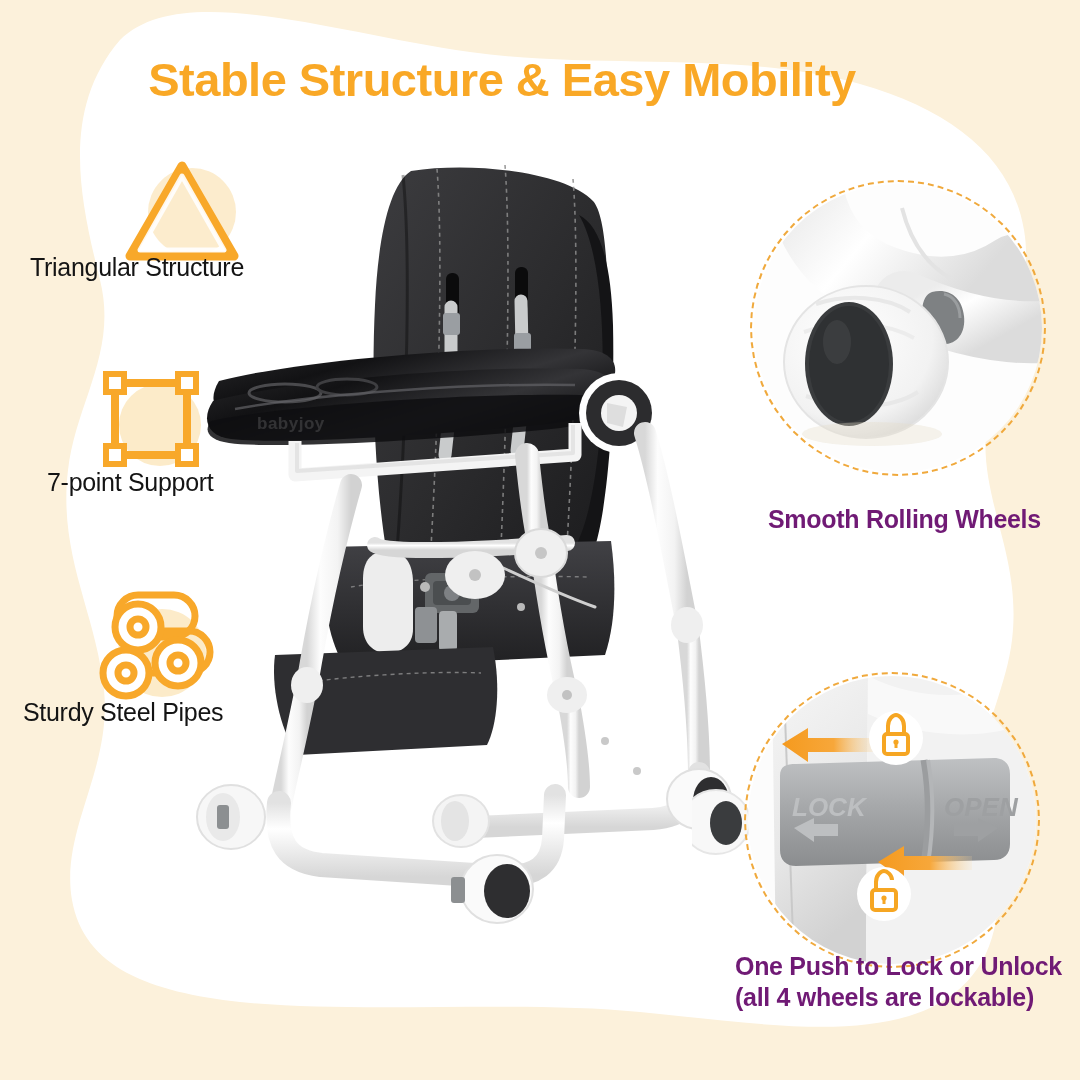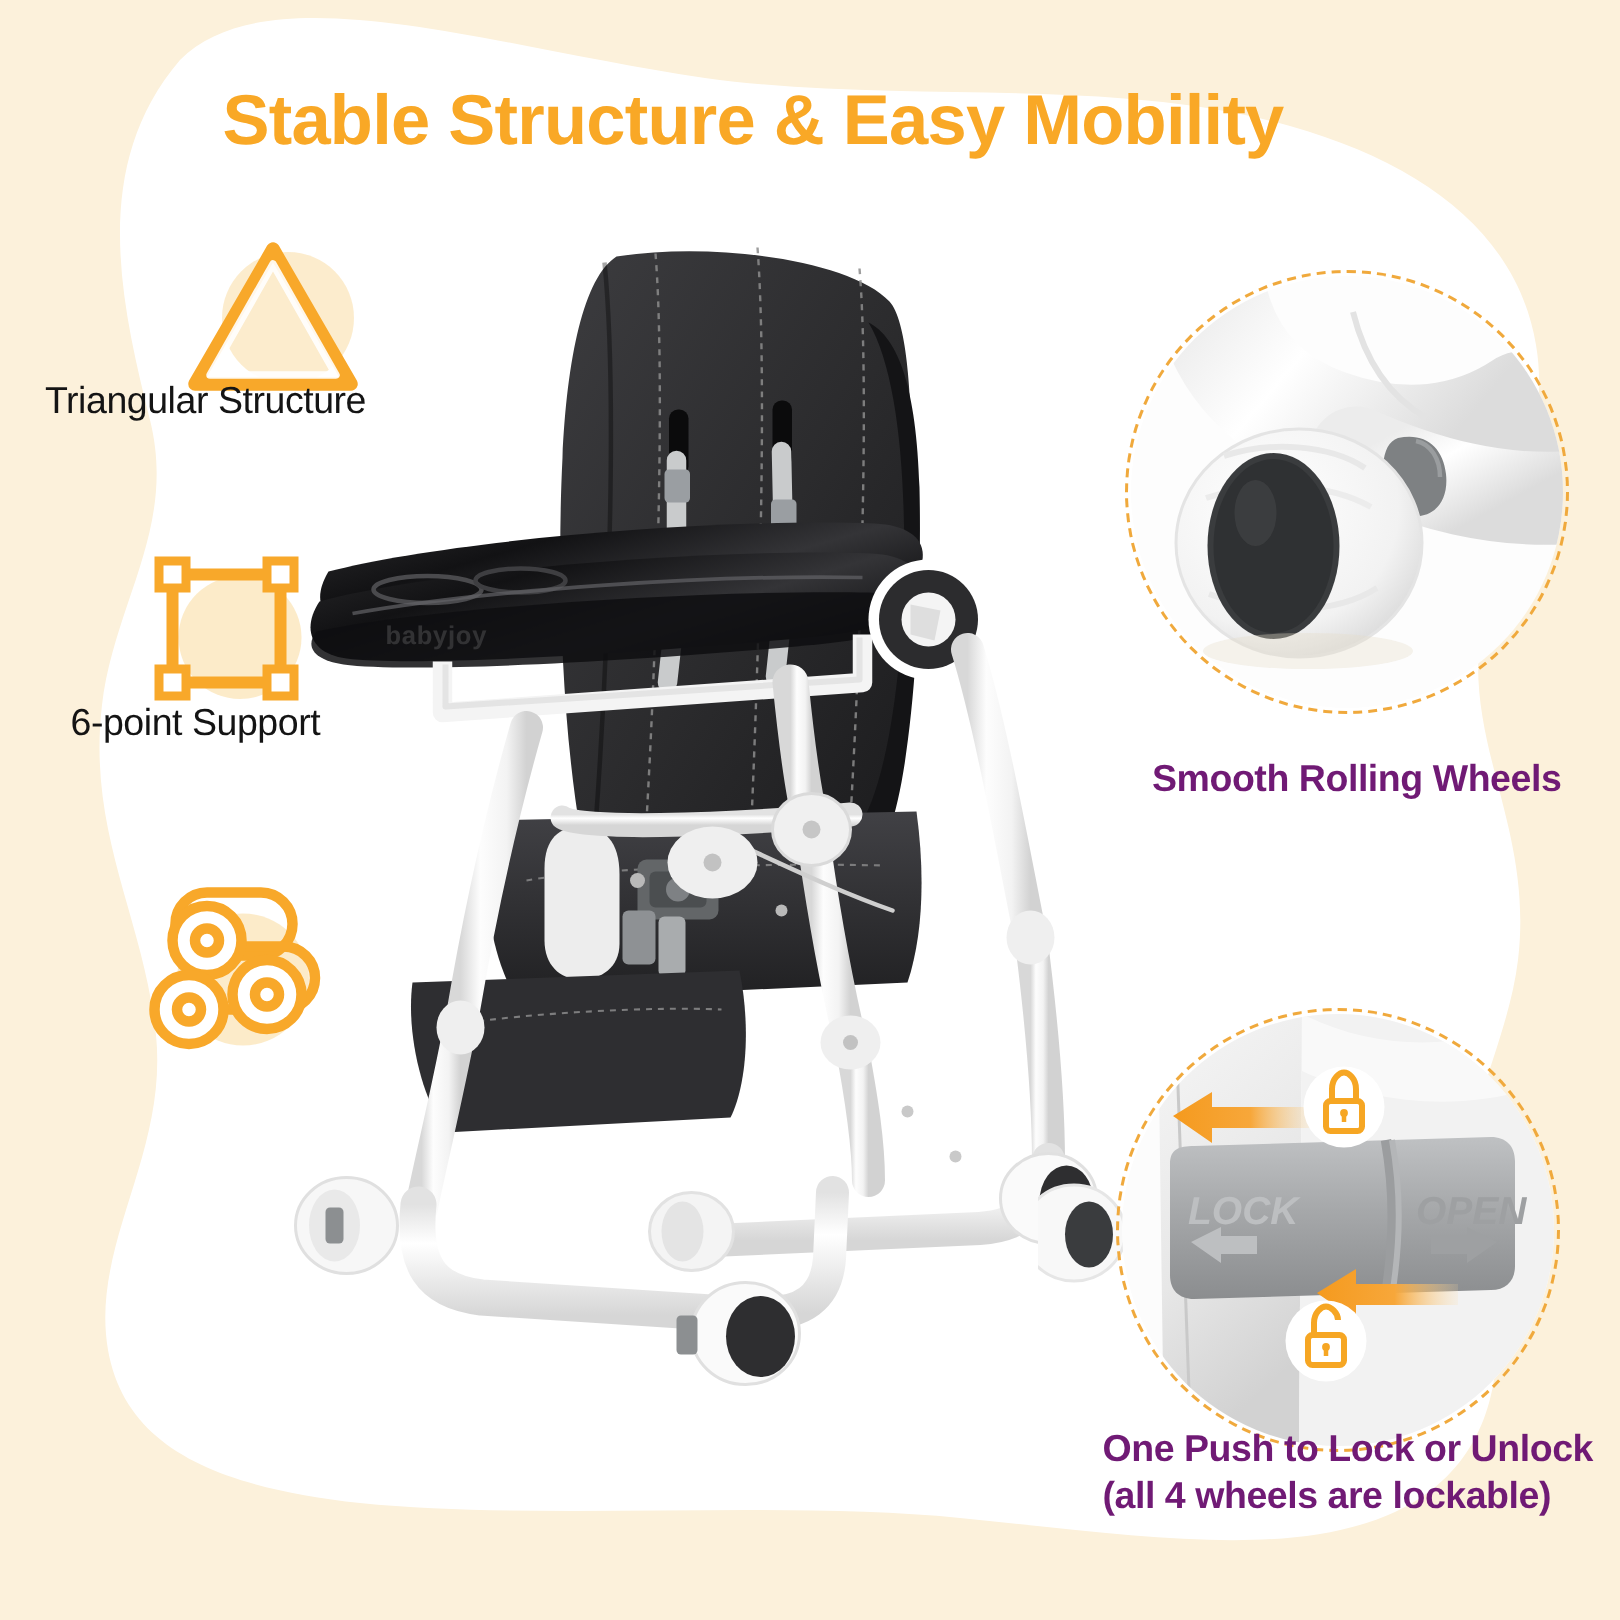--- a/index.html
+++ b/index.html
@@ -92,35 +92,36 @@
       <rect x="25" y="18" width="72" height="72" fill="none" stroke="#F8A82A" stroke-width="8"></rect>
       <rect x="13" y="6" width="24" height="24" fill="#F8A82A"></rect>
       <rect x="19" y="12" width="12" height="12" fill="#FFFFFF"></rect>
       <rect x="85" y="6" width="24" height="24" fill="#F8A82A"></rect>
       <rect x="91" y="12" width="12" height="12" fill="#FFFFFF"></rect>
       <rect x="13" y="78" width="24" height="24" fill="#F8A82A"></rect>
       <rect x="19" y="84" width="12" height="12" fill="#FFFFFF"></rect>
       <rect x="85" y="78" width="24" height="24" fill="#F8A82A"></rect>
       <rect x="91" y="84" width="12" height="12" fill="#FFFFFF"></rect>
     </svg>
-    <div class="feat-label" style="left:-33px; top:103px;">6-point Support</div>
+    <div class="feat-label" style="left:-33px; top:103px;">7-point Support</div>
   </div>
 
   <div class="feat" style="left:85px; top:585px; width:260px; height:160px;">
     <svg class="feat-icon" style="left:5px; top:0px;" width="135" height="125" viewBox="0 0 135 125">
       <circle cx="72" cy="68" r="44" fill="#FBE6BC" opacity="0.8"></circle>
       <rect x="27" y="10" width="78" height="42" rx="21" fill="none" stroke="#F8A82A" stroke-width="7"></rect>
       <rect x="42" y="46" width="78" height="42" rx="21" fill="none" stroke="#F8A82A" stroke-width="7"></rect>
       <circle cx="48" cy="42" r="23" fill="#FFFFFF" stroke="#F8A82A" stroke-width="7"></circle>
       <circle cx="48" cy="42" r="8" fill="none" stroke="#F8A82A" stroke-width="7"></circle>
       <circle cx="88" cy="78" r="23" fill="#FFFFFF" stroke="#F8A82A" stroke-width="7"></circle>
       <circle cx="88" cy="78" r="8" fill="none" stroke="#F8A82A" stroke-width="7"></circle>
       <circle cx="36" cy="88" r="23" fill="#FFFFFF" stroke="#F8A82A" stroke-width="7"></circle>
       <circle cx="36" cy="88" r="8" fill="none" stroke="#F8A82A" stroke-width="7"></circle>
     </svg>
+    <div class="feat-label" style="left:-62px; top:113px;">Sturdy Steel Pipes</div>
   </div>
 
   <svg class="product" style="left:175px; top:155px;" width="560" height="790" viewBox="0 0 560 790">
     <defs>
       <linearGradient id="seatG" x1="0" y1="0" x2="1" y2="1">
         <stop offset="0%" stop-color="#3C3C3F"></stop>
         <stop offset="55%" stop-color="#2B2B2D"></stop>
         <stop offset="100%" stop-color="#1C1C1E"></stop>
       </linearGradient>
       <linearGradient id="trayG" x1="0" y1="0" x2="1" y2="0.6">

